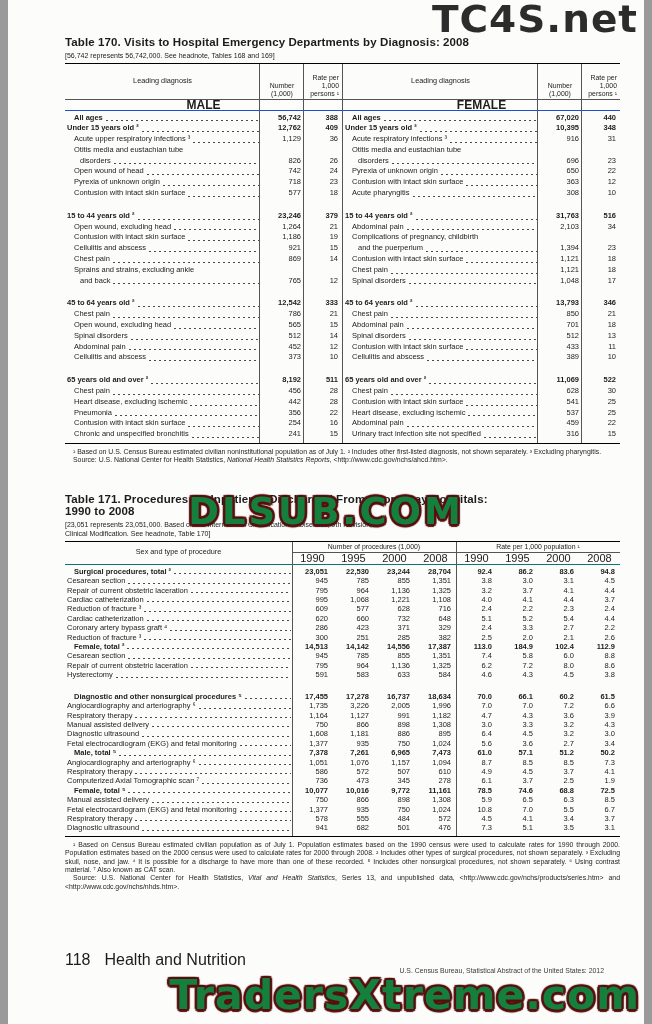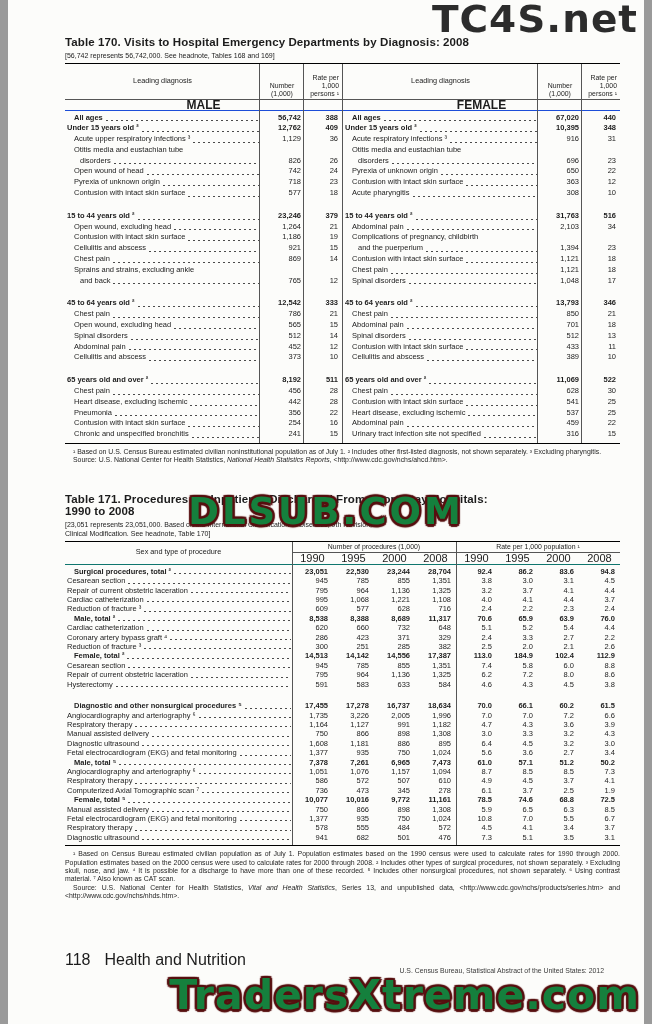--- a/index.html
+++ b/index.html
@@ -632,34 +632,20 @@
             </div>
             <span class="cv">609</span>
             <span class="cv">577</span>
             <span class="cv">628</span>
             <span class="cv">716</span>
             <span class="cv">2.4</span>
             <span class="cv">2.2</span>
             <span class="cv">2.3</span>
             <span class="cv">2.4</span>
           </div>
-          <div class="trow b">
-            <div class="cl i1">
-              <span class="txt">Male, total ²</span>
-              <span class="dots"></span>
-            </div>
-            <span class="cv">8,538</span>
-            <span class="cv">8,388</span>
-            <span class="cv">8,689</span>
-            <span class="cv">11,317</span>
-            <span class="cv">70.6</span>
-            <span class="cv">65.9</span>
-            <span class="cv">63.9</span>
-            <span class="cv">76.0</span>
-          </div>
           <div class="trow">
             <div class="cl i0">
               <span class="txt">Cardiac catheterization</span>
               <span class="dots"></span>
             </div>
             <span class="cv">620</span>
             <span class="cv">660</span>
             <span class="cv">732</span>
             <span class="cv">648</span>
             <span class="cv">5.1</span>

